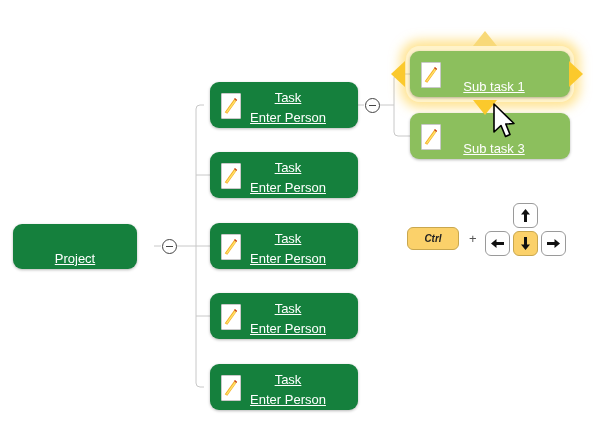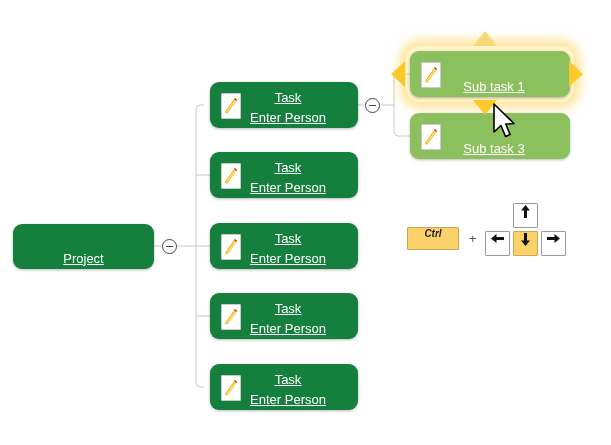--- a/index.html
+++ b/index.html
@@ -135,25 +135,25 @@
   #kbd-hint {
     position: absolute;
     left: 405px;
     top: 200px;
     width: 165px;
     height: 62px;
   }
   .key {
     position: absolute;
     box-sizing: border-box;
-    border-radius: 1px;
+    border-radius: 6px;
     border: 1px solid #9a9a9a;
     background: #ffffff;
     display: flex;
-    align-items: flex-start;
+    align-items: center;
     justify-content: center;
   }
   .key.key-amber {
     background: #fbd16a;
     border-color: #c9a martial;
     border-color: #c9a74e;
   }
   .key-ctrl {
     left: 2px;
     top: 27px;
@@ -207,21 +207,21 @@
       <path d="M196,316 H210"></path>
 
       <path d="M358,105 H364"></path>
 
       <path d="M380,105 H394"></path>
 
       <path d="M410,74 H398 a4,4 0 0 0 -4,4 V132 a4,4 0 0 0 4,4 H410"></path>
     </g>
   </svg>
 
-  <div id="node-project" class="node node-blue" style="left:13px; top:224px; width:141px; height:45px;">
+  <div id="node-project" class="node node-blue" style="left:13px; top:224px; width:124px; height:45px;">
     <span class="node-label">Project</span>
   </div>
 
   <div class="toggle" style="left:162px; top:239px;"></div>
 
   <div class="node node-blue" style="left:210px; top:82px; width:148px; height:46px;">
     <span class="edit-icon">
       <svg class="pencil" viewBox="0 0 14 20">
         <line x1="2" y1="17" x2="12" y2="3" stroke="#f2a922" stroke-width="3"></line>
         <line x1="2.5" y1="16.5" x2="12" y2="3.5" stroke="#ffe066" stroke-width="1.4"></line>

